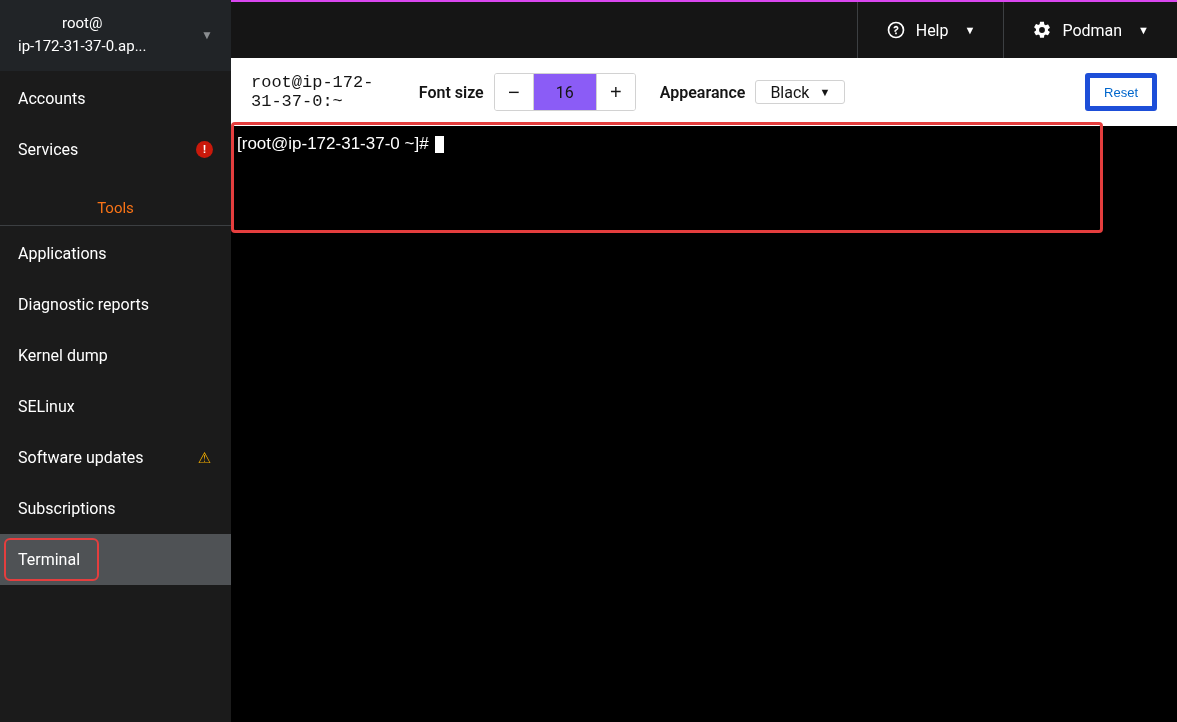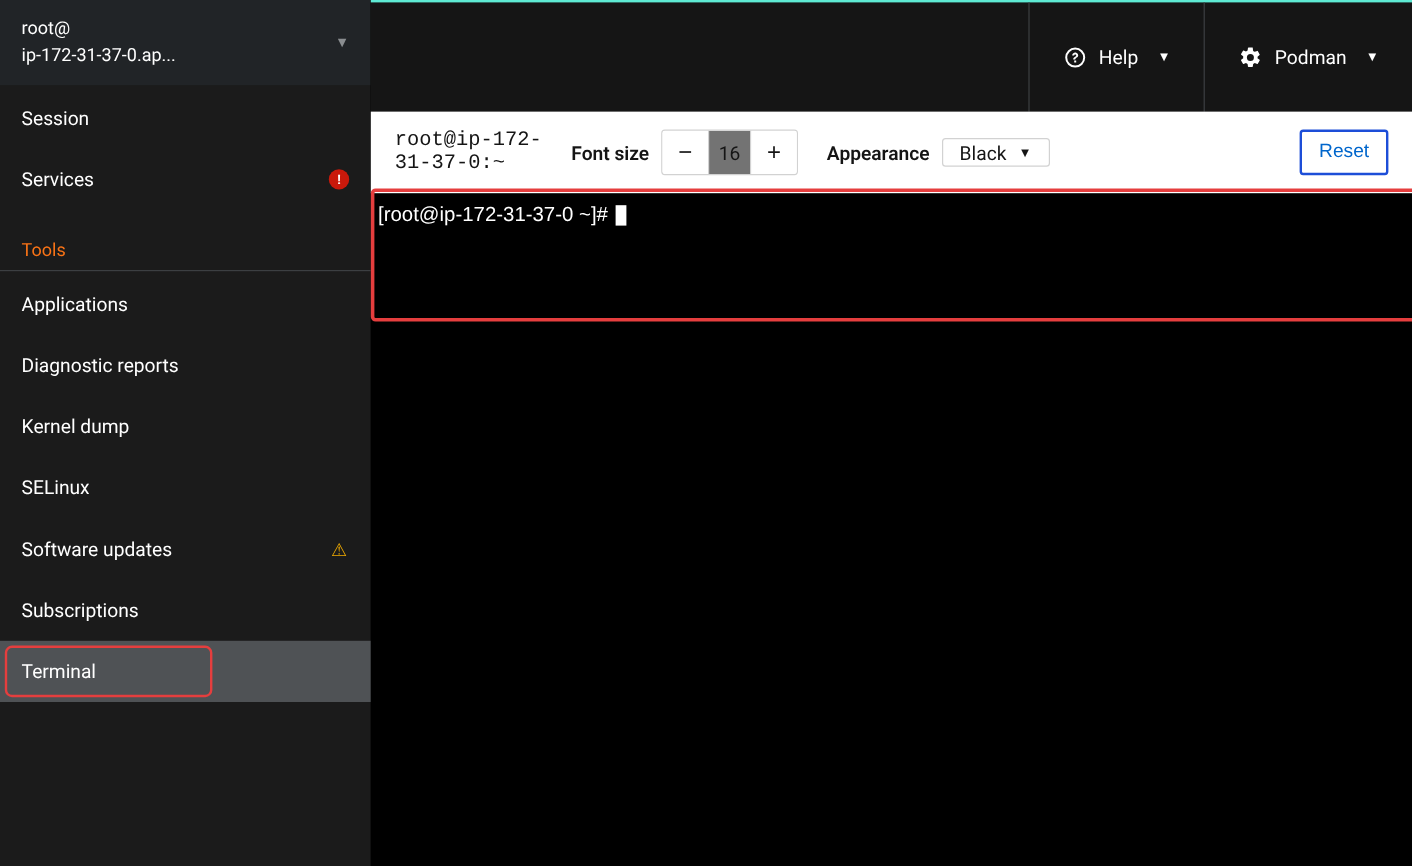--- a/index.html
+++ b/index.html
@@ -6,27 +6,28 @@
     body {
       font-family: -apple-system, BlinkMacSystemFont, "Segoe UI", Roboto, sans-serif;
       background: #000;
       width: 1177px;
       height: 722px;
       overflow: hidden;
       display: flex;
     }
     
     .sidebar {
-      width: 309px;
+      width: 231px;
       background: #1b1b1b;
       color: #d2d2d2;
       display: flex;
       flex-direction: column;
       height: 100%;
       overflow: hidden;
+      text-align: center;
     }
     .host-selector {
       background: #212427;
       padding: 12px 18px 14px;
       display: flex;
       align-items: center;
       justify-content: space-between;
     }
     .host-selector .host-text {
       font-size: 15px;
@@ -90,25 +91,25 @@
 
     
     .main {
       flex: 1;
       display: flex;
       flex-direction: column;
       height: 100%;
       background: #000;
     }
     .topbar {
-      height: 93px;
+      height: 58px;
       background: #151515;
       display: flex;
       justify-content: flex-end;
-      border-top: 2px solid #5eead4;
+      border-top: 2px solid #d946ef;
     }
     .topbar-item {
       padding: 0 28px;
       display: flex;
       align-items: center;
       gap: 10px;
       color: #fff;
       font-size: 16px;
       border-left: 1px solid #3c3f42;
       cursor: pointer;
@@ -142,49 +143,49 @@
     }
     .stepper button {
       width: 38px;
       background: #fff;
       border: none;
       font-size: 20px;
       cursor: pointer;
       color: #151515;
     }
     .stepper .val {
-      width: 36px;
+      width: 64px;
       display: flex;
       align-items: center;
       justify-content: center;
-      background: #737373;
+      background: #8b5cf6;
       font-size: 16px;
       border-left: 1px solid #d2d2d2;
       border-right: 1px solid #d2d2d2;
     }
     .select {
       border: 1px solid #d2d2d2;
       border-radius: 3px;
       height: 24px;
       padding: 0 14px;
       display: flex;
       align-items: center;
       gap: 10px;
       font-size: 16px;
       cursor: pointer;
     }
     .select .caret { font-size: 11px; color: #151515; }
     .reset-btn {
-      border: 2px solid #1d4ed8;
+      border: 5px solid #1d4ed8;
       color: #06c;
       background: #fff;
       height: 38px;
       padding: 0 14px;
       border-radius: 3px;
-      font-size: 16px;
+      font-size: 13px;
       cursor: pointer;
       margin-left: auto;
     }
     .term-wrap { position: relative; flex: 1; }
     .term-highlight {
       position: absolute;
       left: 0; top: -4px;
       width: 872px;
       height: 111px;
       border: 3px solid #e53e3e;
@@ -214,21 +215,21 @@
   <div class="host-selector">
     <div class="host-text">
       <div>root@</div>
       <div class="hostline2">ip-172-31-37-0.ap...</div>
     </div>
     <span class="caret">▼</span>
   </div>
 
   <div class="nav-section" id="nav-top">
       <div class="nav-item">
-        <span>Session</span>
+        <span>Accounts</span>
       </div>
       <div class="nav-item">
         <span>Services</span>
         <span class="badge-warn circle">!</span>
       </div>
     </div>
   <div class="nav-section-label">Tools</div>
   <div class="nav-section" id="nav-tools">
       <div class="nav-item">
         <span>Applications</span>

